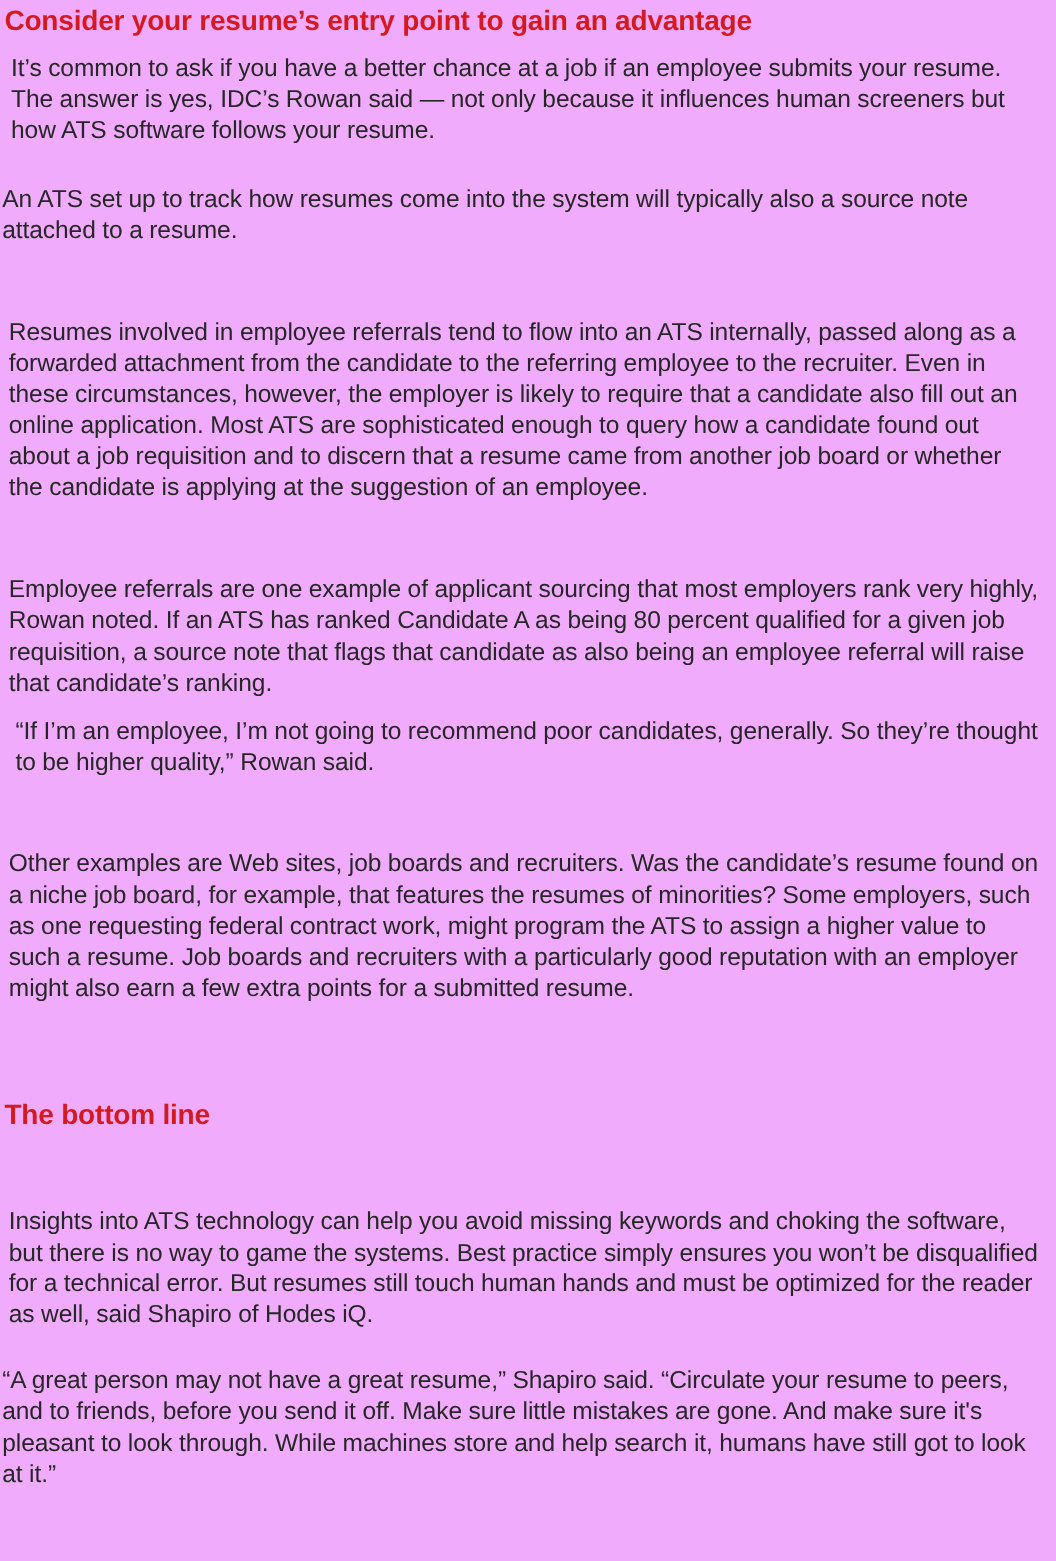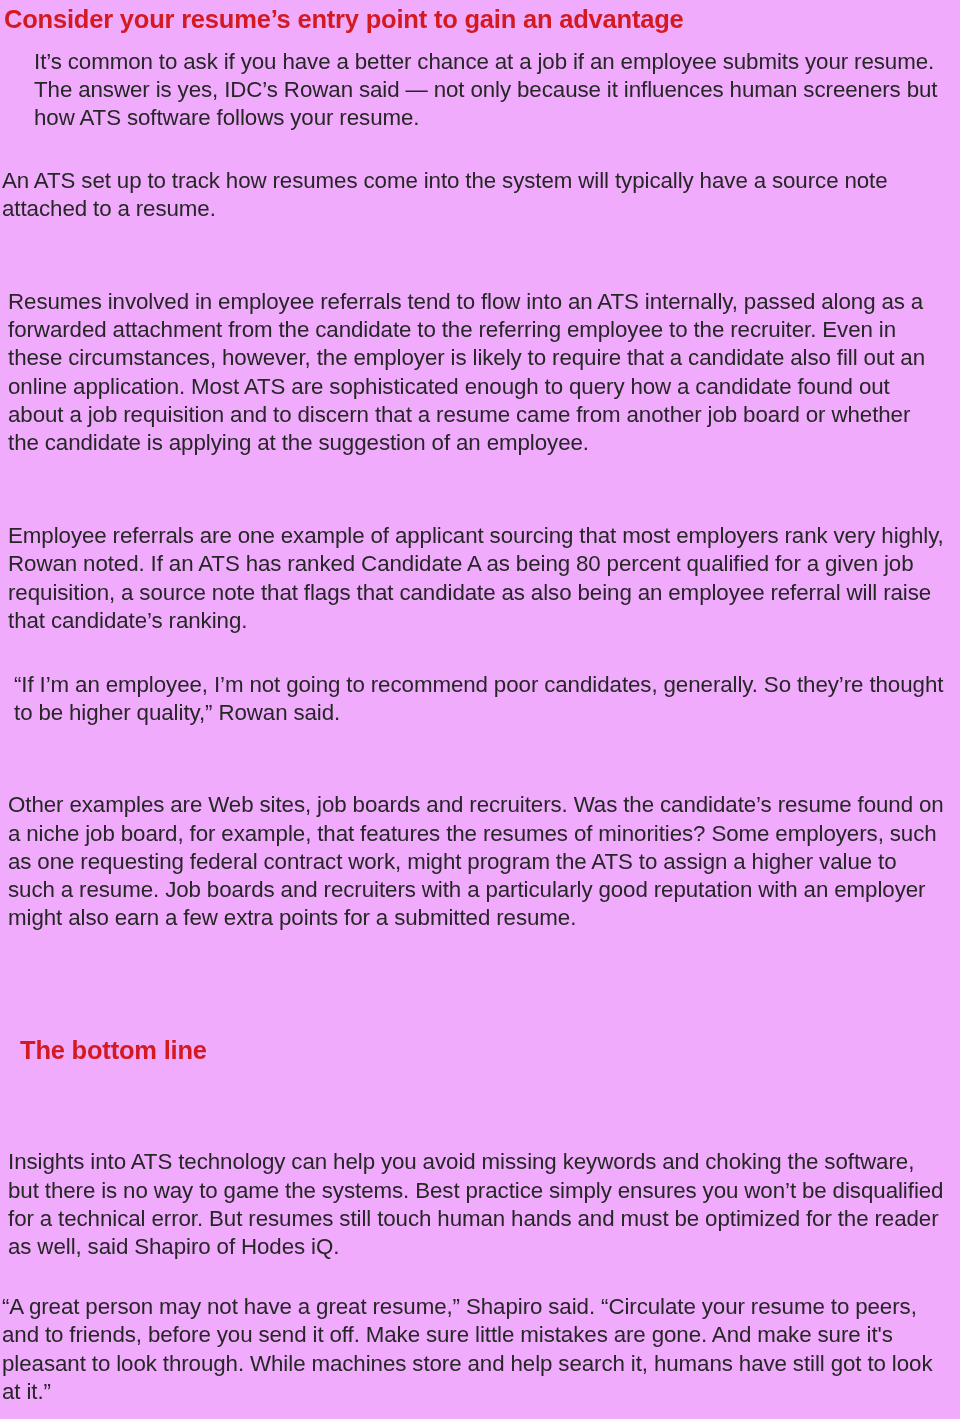--- a/index.html
+++ b/index.html
@@ -37,21 +37,21 @@
     padding: 4px 0 0 2px;
     white-space: nowrap;
   }
 
   .section-heading {
     font-size: 25.5px;
     line-height: 31px;
     font-weight: bold;
     color: #d41a21;
     letter-spacing: -0.2px;
-    margin: 16px;
+    margin: 0;
     padding: 0 0 0 2px;
     white-space: nowrap;
   }
 
   .para {
     font-size: 22.3px;
     line-height: 28.2px;
     color: #262626;
     margin: 0;
     padding: 0;
@@ -60,41 +60,41 @@
     word-spacing: -0.2px;
   }
 
   
   .gap-lead      { height: 13px; }
   .gap-para      { height: 17px; }
   .gap-para-sm   { height: 16px; }
   .gap-section   { height: 70px; }
   .gap-after-h2  { height: 18px; }
 
-  .indent-1 { padding-left: 8px; margin-left: 24px; }
-  .indent-2 { padding-left: 12px; margin-top: 20px; }
+  .indent-1 { padding-left: 8px; }
+  .indent-2 { padding-left: 12px; }
   .indent-3 { padding-left: 6px; margin-top: 48px; }
 </style>
 </head>
 <body>
 
 <div class="page">
 
   <h1 class="article-heading">Consider your resume’s entry point to gain an advantage</h1>
 
   <div class="gap-lead"></div>
 
   <p class="para indent-1">It’s common to ask if you have a better chance at a job if an employee submits your resume. The answer is yes, IDC’s Rowan said — not only because it influences human screeners but how ATS software follows your resume.</p>
 
   <div class="gap-para"></div>
 
 
   <div class="gap-para"></div>
 
-  <p class="para">An ATS set up to track how resumes come into the system will typically have a source note attached to a resume.</p>
+  <p class="para">An ATS set up to track how resumes come into the system will typically also a source note attached to a resume.</p>
 
   <div class="gap-para"></div>
 
   <p class="para indent-3">Resumes involved in employee referrals tend to flow into an ATS internally, passed along as a forwarded attachment from the candidate to the referring employee to the recruiter. Even in these circumstances, however, the employer is likely to require that a candidate also fill out an online application. Most ATS are sophisticated enough to query how a candidate found out about a job requisition and to discern that a resume came from another job board or whether the candidate is applying at the suggestion of an employee.</p>
 
   <div class="gap-para"></div>
 
   <p class="para indent-3">Employee referrals are one example of applicant sourcing that most employers rank very highly, Rowan noted. If an ATS has ranked Candidate A as being 80 percent qualified for a given job requisition, a source note that flags that candidate as also being an employee referral will raise that candidate’s ranking.</p>
 
   <div class="gap-para-sm"></div>

